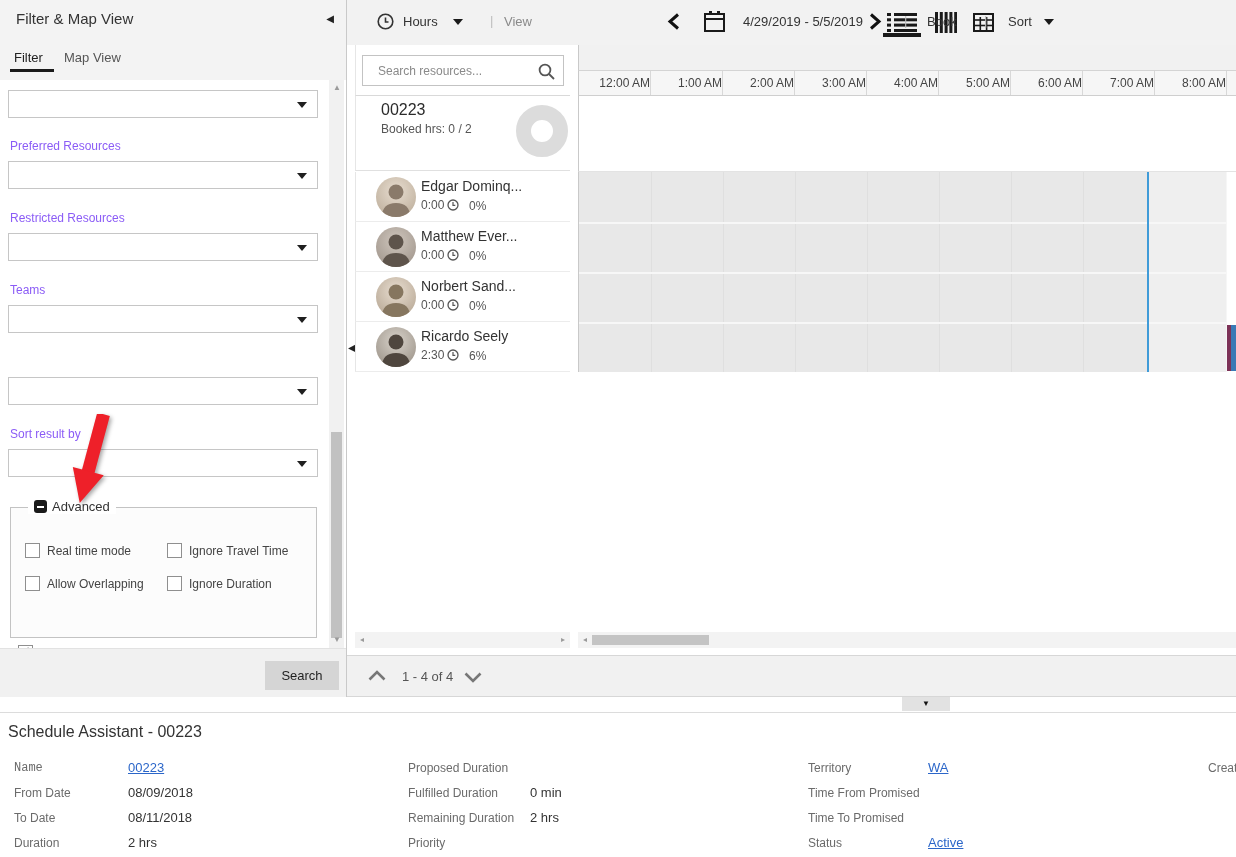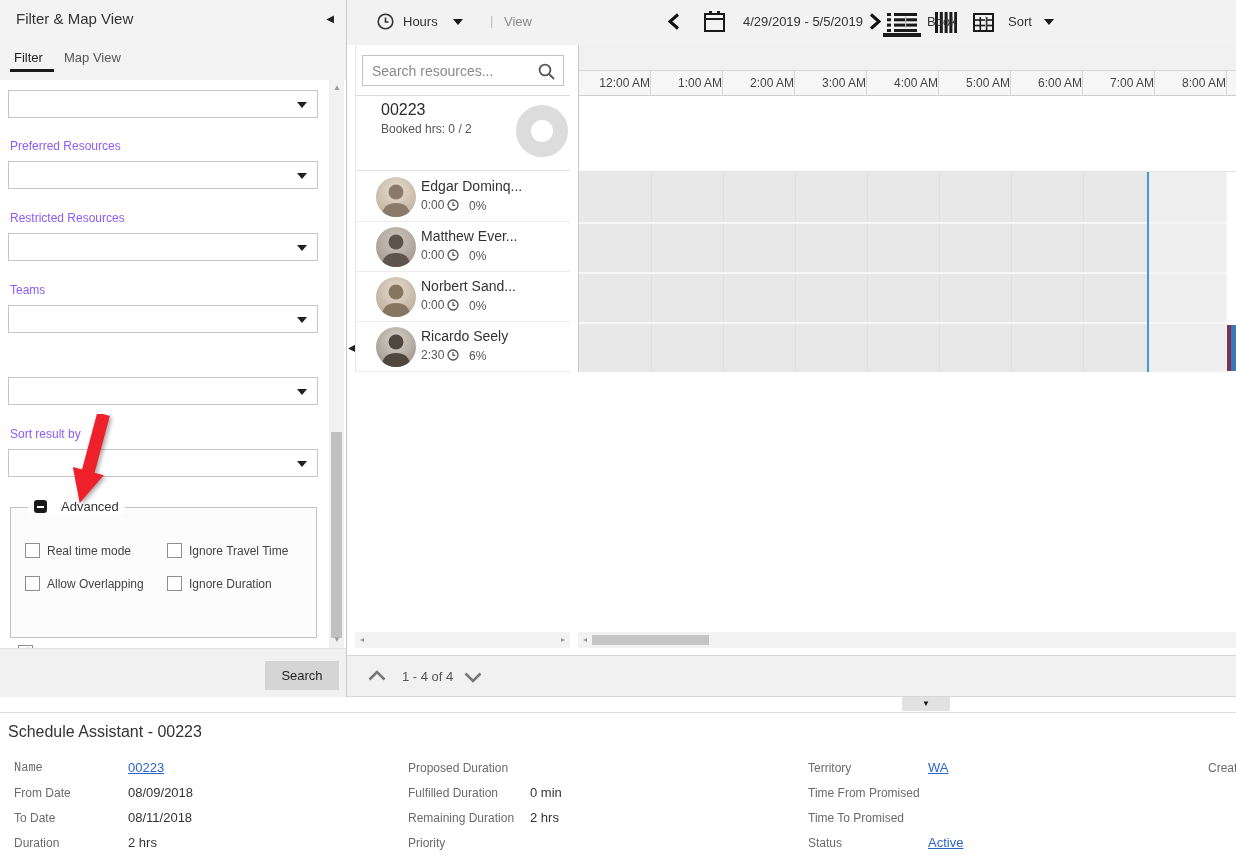--- a/index.html
+++ b/index.html
@@ -12,21 +12,21 @@
   .lp-title { left:16px; top:10px; font-size:15px; color:#333; }
   .lp-collapse { right:12px; top:13px; font-size:10px; color:#222; cursor:pointer; }
   .tab { font-size:13px; color:#555; cursor:pointer; }
   .tab.active { color:#222; }
   .tab-underline { left:10px; top:69px; width:44px; height:3px; background:#1a1a1a; }
   .lp-content { left:0; top:80px; width:346px; height:568px; background:#fff; }
   .dd-label { left:10px; width:300px; height:15px; font-size:12px; color:#8b5cf6; }
   .dd { left:8px; width:310px; height:28px; background:#fff; border:1px solid #c6c6c6; cursor:pointer; }
   .dd .caret { position:absolute; right:10px; top:11px; width:0; height:0; border-left:5px solid transparent; border-right:5px solid transparent; border-top:6px solid #1f1f1f; }
   .adv-fieldset { left:10px; top:507px; width:307px; height:131px; border:1px solid #c3c3c3; background:#fcfcfc; }
-  .adv-legend { left:28px; top:499px; background:#fff; padding:0 6px; font-size:13px; color:#333; display:flex; align-items:center; gap:14px; }
+  .adv-legend { left:28px; top:499px; background:#fff; padding:0 6px; font-size:13px; color:#333; display:flex; align-items:center; gap:5px; }
   .minus-icon { display:inline-block; width:13px; height:13px; background:#1a1a1a; border-radius:3px; position:relative; }
   .minus-icon::after { content:""; position:absolute; left:3px; top:5.5px; width:7px; height:2px; background:#fff; }
   .cb { width:15px; height:15px; border:1px solid #8f8f8f; background:#fff; display:inline-block; position:relative; cursor:pointer; }
   .cb.checked::after { content:"\2713"; position:absolute; left:1px; top:-2px; font-size:13px; color:#8f8f8f; font-weight:bold; }
   .cb-label { font-size:12px; color:#444; }
   .cb-item { display:flex; align-items:center; gap:7px; position:absolute; }
   .lp-scroll { left:329px; top:80px; width:15px; height:568px; background:#f1f1f1; }
   .lp-scroll .thumb { position:absolute; left:2px; top:352px; width:11px; height:206px; background:#c1c1c1; }
   .scroll-arrow { color:#9a9a9a; font-size:8px; line-height:8px; }
   .lp-footer { left:0; top:648px; width:346px; height:49px; background:#f1f1f1; border-top:1px solid #e2e2e2; }
@@ -34,21 +34,21 @@
 
   
   #toolbar { left:347px; top:0; width:889px; height:45px; background:#f2f2f2; }
   .tb-text { font-size:13px; color:#333; }
   .tb-dim { color:#8a8a8a; }
   .tb-sep { color:#bdbdbd; font-size:13px; }
   .caret-sm { display:inline-block; width:0; height:0; border-left:5px solid transparent; border-right:5px solid transparent; border-top:6px solid #1a1a1a; }
 
   
   .res-search-area { left:355px; top:45px; width:215px; height:51px; background:#fff; border-bottom:1px solid #d9d9d9; border-left:1px solid #e6e6e6; }
-  .res-input { position:absolute; left:6px; top:10px; width:202px; height:31px; border:1px solid #c3c3c3; font-size:14px; color:#14532d; padding:0 30px 0 9px; font-family:"Liberation Sans", sans-serif; background:#fff; }
+  .res-input { position:absolute; left:6px; top:10px; width:202px; height:31px; border:1px solid #c3c3c3; font-size:12px; color:#14532d; padding:0 30px 0 15px; font-family:"Liberation Sans", sans-serif; background:#fff; }
   .res-input::placeholder { color:#8a8a8a; }
   .req-card { left:355px; top:96px; width:215px; height:75px; background:#fff; border-bottom:1px solid #e0e0e0; border-left:1px solid #e6e6e6; }
   .req-id { position:absolute; left:25px; top:5px; font-size:16px; color:#2b2b2b; }
   .req-sub { position:absolute; left:25px; top:26px; font-size:12px; color:#555; }
   .donut { position:absolute; left:160px; top:9px; width:52px; height:52px; border:15px solid #dcdcdc; border-radius:50%; background:#fff; }
   .res-row { left:355px; width:215px; height:50px; background:#fff; border-bottom:1px solid #ececec; border-left:1px solid #e6e6e6; }
   .avatar { position:absolute; left:20px; top:5px; width:40px; height:40px; border-radius:50%; overflow:hidden; }
   .res-name { position:absolute; left:65px; top:6px; font-size:14px; color:#333; white-space:nowrap; }
   .res-hours { position:absolute; left:65px; top:26px; font-size:12px; color:#555; display:flex; align-items:center; gap:3px; }
   .res-util { position:absolute; left:113px; top:27px; font-size:12px; color:#555; }

